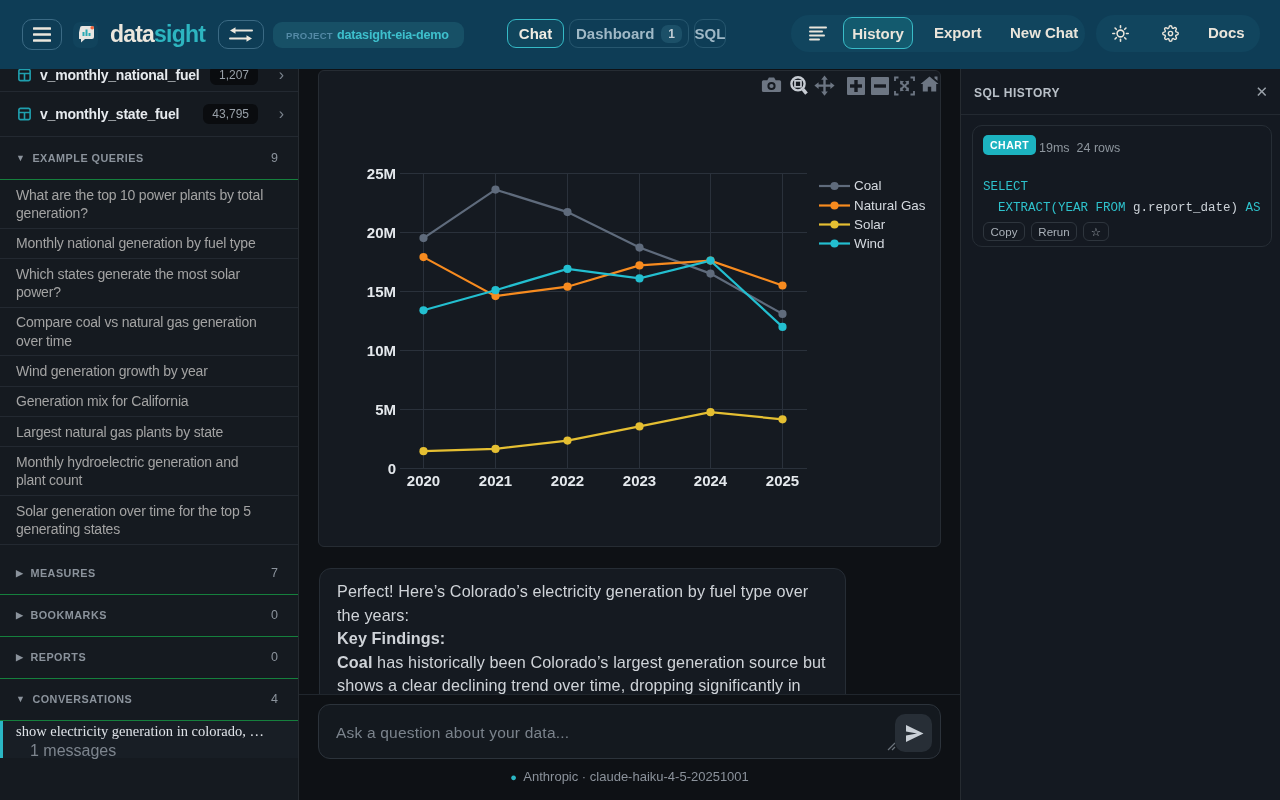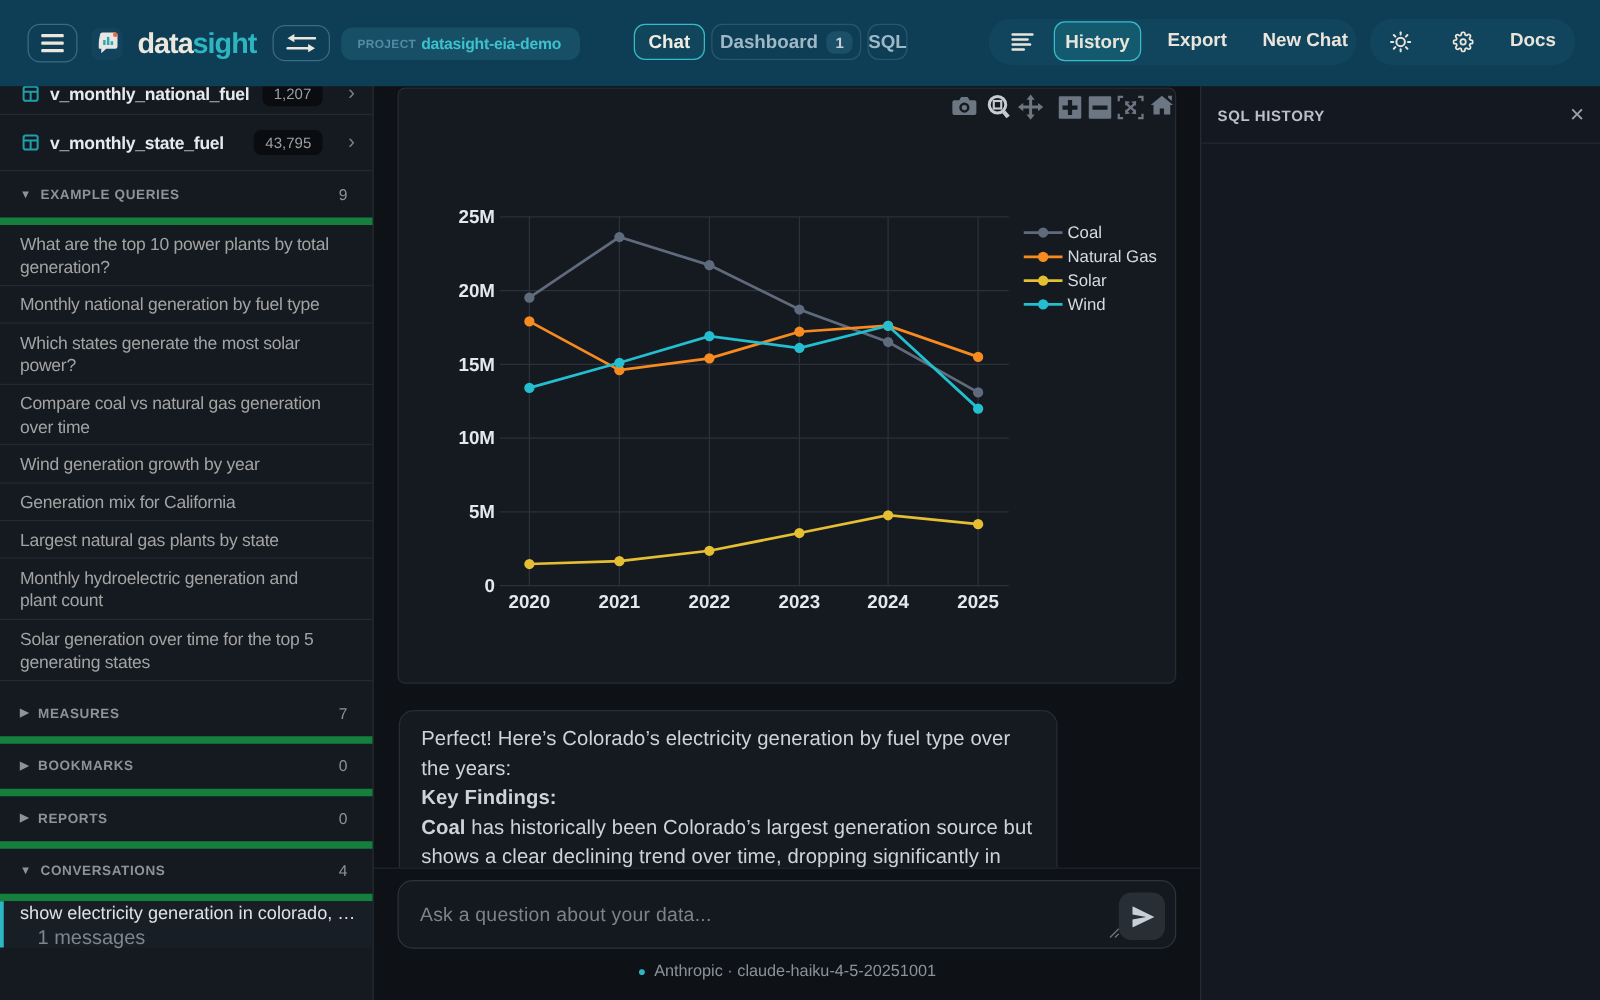--- a/index.html
+++ b/index.html
@@ -22,21 +22,21 @@
 #grp2 { position:absolute; left:1096px; top:15px; width:164px; height:37px; background:#11455e; border-radius:18px; }
 #histbtn { position:absolute; left:52px; top:2px; width:70px; height:32px; border:1px solid #39bcc8; background:#135a6e; border-radius:9px; color:#eae5db; font-size:15px; font-weight:700; display:flex; align-items:center; justify-content:center; }
 .navtext { color:#eae5db; font-size:15px; font-weight:700; }
 
 #side { position:absolute; left:0; top:0; width:299px; height:800px; background:#151a20; border-right:1px solid #262b31; z-index:10; }
 .trow { position:relative; height:42px; border-bottom:1px solid #232931;padding-left:40px; }
 .trow .ticon { position:absolute; left:17px; top:50%; transform:translateY(-50%); }
 .trow .tname { position:absolute; left:40px; top:50%; transform:translateY(-50%); color:#e6eaee; font-size:14px; font-weight:700; letter-spacing:-0.2px; }
 .trow .tcount { position:absolute; right:40px; top:50%; transform:translateY(-50%); background:#0a0c0f; color:#98a0a8; font-size:12px; border-radius:6px; padding:3px 9px; }
 .trow .chev { position:absolute; right:14px; top:50%; transform:translateY(-50%); color:#7a828c; font-size:16px; font-weight:400; }
-.shead { position:relative; height:42px; border-bottom:6px solid #15803d; }
+.shead { position:relative; height:42px; border-bottom:1px solid #15803d; }
 .shead .tri { font-size:9px; display:inline-block; transform:translateY(-1px); }
 .shead .t { position:absolute; left:16px; top:50%; transform:translateY(-50%); color:#8b939c; font-size:10.8px; font-weight:700; letter-spacing:0.5px; }
 .shead .c { position:absolute; right:20px; top:50%; transform:translateY(-50%); color:#8b939c; font-size:12.5px; }
 .qitem { padding:5.5px 16px 5.4px; border-bottom:1px solid #232931; color:#a3a3a3; font-size:14px; line-height:18.4px; letter-spacing:-0.2px; }
 #conv { position:relative; height:37px; background:#181e25; border-left:3px solid #2bb7c4; }
 
 #main { position:absolute; left:299px; top:69px; width:661px; height:731px; background:#0e1115; }
 #chartpanel { position:absolute; left:19px; top:1px; width:623px; height:477px; background:#151a21; border:1px solid #262c33; border-radius:6px; }
 #bubble { position:absolute; left:20px; top:499px; width:527px; height:150px; background:#151a21; border:1px solid #262d35; border-radius:12px; overflow:hidden; }
 #bubble .btxt { position:absolute; left:17px; top:11px; width:510px; color:#cfd3d8; font-size:16.2px; line-height:23.6px; letter-spacing:0.1px; white-space:nowrap; }
@@ -102,21 +102,21 @@
     </div>
   <div class="shead">
       <span class="t"><span class="tri">▶</span>&nbsp; REPORTS</span>
       <span class="c">0</span>
     </div>
   <div class="shead">
       <span class="t"><span class="tri">▼</span>&nbsp; CONVERSATIONS</span>
       <span class="c">4</span>
     </div>
   <div id="conv">
-    <div style="position:absolute;left:13px;top:2px;color:#dfe3e8;font-size:14.5px;">show electricity generation in colorado, …</div>
+    <div style="position:absolute;left:13px;top:2px;color:#dfe3e8;font-size:14.5px;font-family:Liberation Serif, serif;">show electricity generation in colorado, …</div>
     <div style="position:absolute;left:27px;top:21px;color:#7d858e;font-size:16px;">1 messages</div>
   </div>
 </div>
 
 <div id="main">
   <div id="chartpanel">
   <svg width="621" height="475" viewBox="0 0 621 475" style="position:absolute;left:0;top:0;">
 
     <g stroke="#2a313b" stroke-width="1">
       <line x1="81" y1="397.5" x2="488" y2="397.5"></line>
@@ -255,20 +255,29 @@
     </div>
     <div id="model"><span style="color:#2bb7c4;font-size:11px;">●</span>&nbsp; Anthropic · claude-haiku-4-5-20251001</div>
   </div>
 </div>
 
 <div id="right">
   <div id="rhead">
       <span class="t">SQL HISTORY</span>
       <span class="x">✕</span>
     </div>
+  <div id="card">
+    <span class="chartbadge">CHART</span>
+    <span class="meta">19ms&nbsp; 24 rows</span>
+    <div class="sql"><span class="kw">SELECT</span>
+  <span class="kw">EXTRACT(YEAR FROM</span> g.report_date) <span class="kw">AS</span></div>
+    <div class="cbtn" style="left:10px;width:42px;">Copy</div>
+    <div class="cbtn" style="left:58px;width:46px;">Rerun</div>
+    <div class="cbtn" style="left:110px;width:26px;">☆</div>
+  </div>
 </div>
 
 <div id="nav">
   <div class="navbtn" style="left:22px;top:19px;width:40px;height:31px;"></div>
   <svg class="abs" style="left:33px;top:26px;" width="18" height="17" viewBox="0 0 18 17">
       <g stroke="#ece7dd" stroke-width="2.6" stroke-linecap="round">
         <line x1="1" y1="2.5" x2="17" y2="2.5"></line>
         <line x1="1" y1="8.5" x2="17" y2="8.5"></line>
         <line x1="1" y1="14.5" x2="17" y2="14.5"></line>
       </g>

